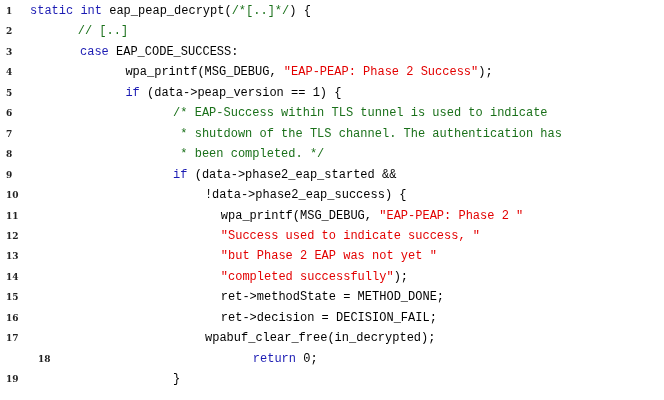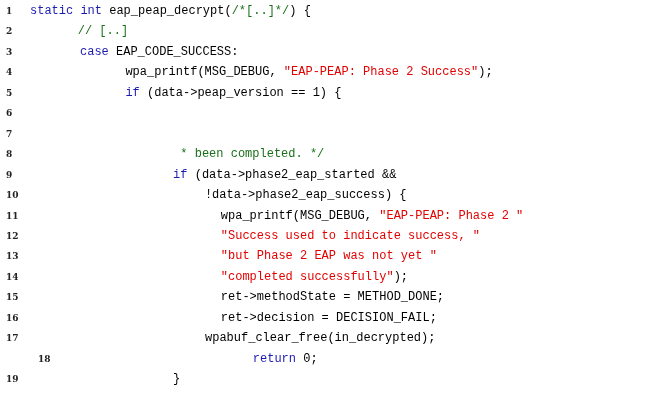--- a/index.html
+++ b/index.html
@@ -40,23 +40,25 @@
     <div class="line" style="top: 62.35px;">
       <span class="ln">4</span>
       <span class="code" style="left: 125.4px;"><span class="pl">wpa_printf(MSG_DEBUG, </span><span class="st">"EAP-PEAP: Phase 2 Success"</span><span class="pl">);</span></span>
     </div>
     <div class="line" style="top: 82.8px;">
       <span class="ln">5</span>
       <span class="code" style="left: 125.4px;"><span class="kw">if</span><span class="pl"> (data-&gt;peap_version == 1) {</span></span>
     </div>
     <div class="line" style="top: 103.25px;">
       <span class="ln">6</span>
+      <span class="code" style="left: 173.1px;"><span class="cm">/* EAP-Success within TLS tunnel is used to indicate</span></span>
     </div>
     <div class="line" style="top: 123.7px;">
       <span class="ln">7</span>
+      <span class="code" style="left: 173.1px;"><span class="cm"> * shutdown of the TLS channel. The authentication has</span></span>
     </div>
     <div class="line" style="top: 144.15px;">
       <span class="ln">8</span>
       <span class="code" style="left: 173.1px;"><span class="cm"> * been completed. */</span></span>
     </div>
     <div class="line" style="top: 164.6px;">
       <span class="ln">9</span>
       <span class="code" style="left: 173.1px;"><span class="kw">if</span><span class="pl"> (data-&gt;phase2_eap_started &amp;&amp;</span></span>
     </div>
     <div class="line" style="top: 185.05px;">

